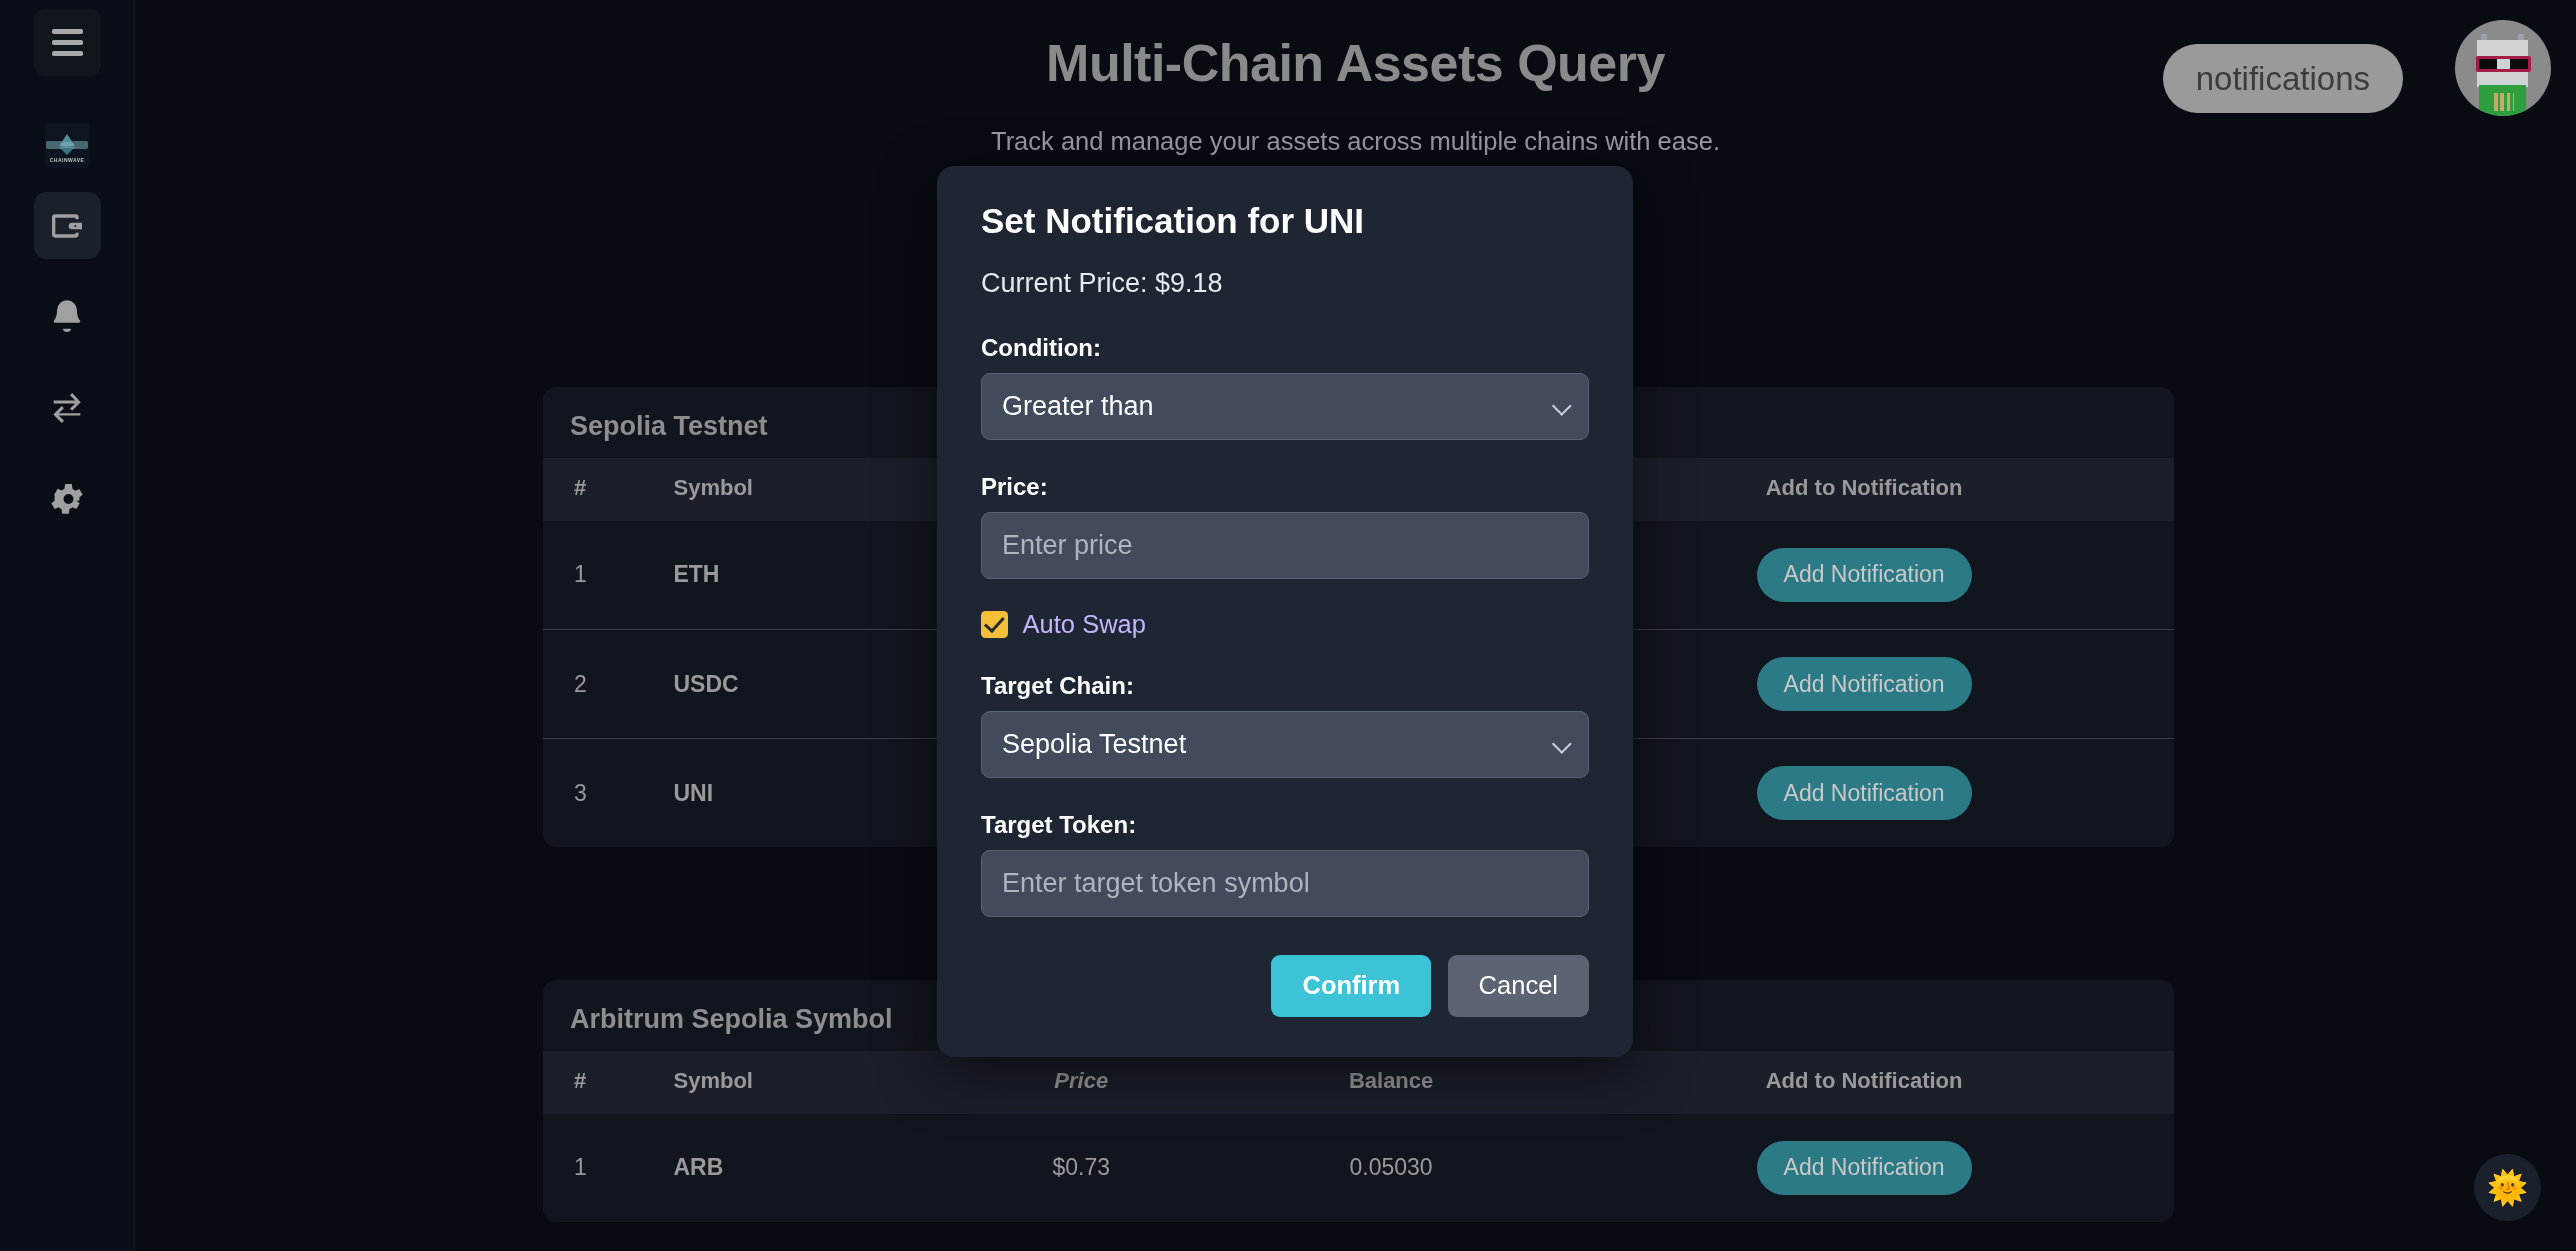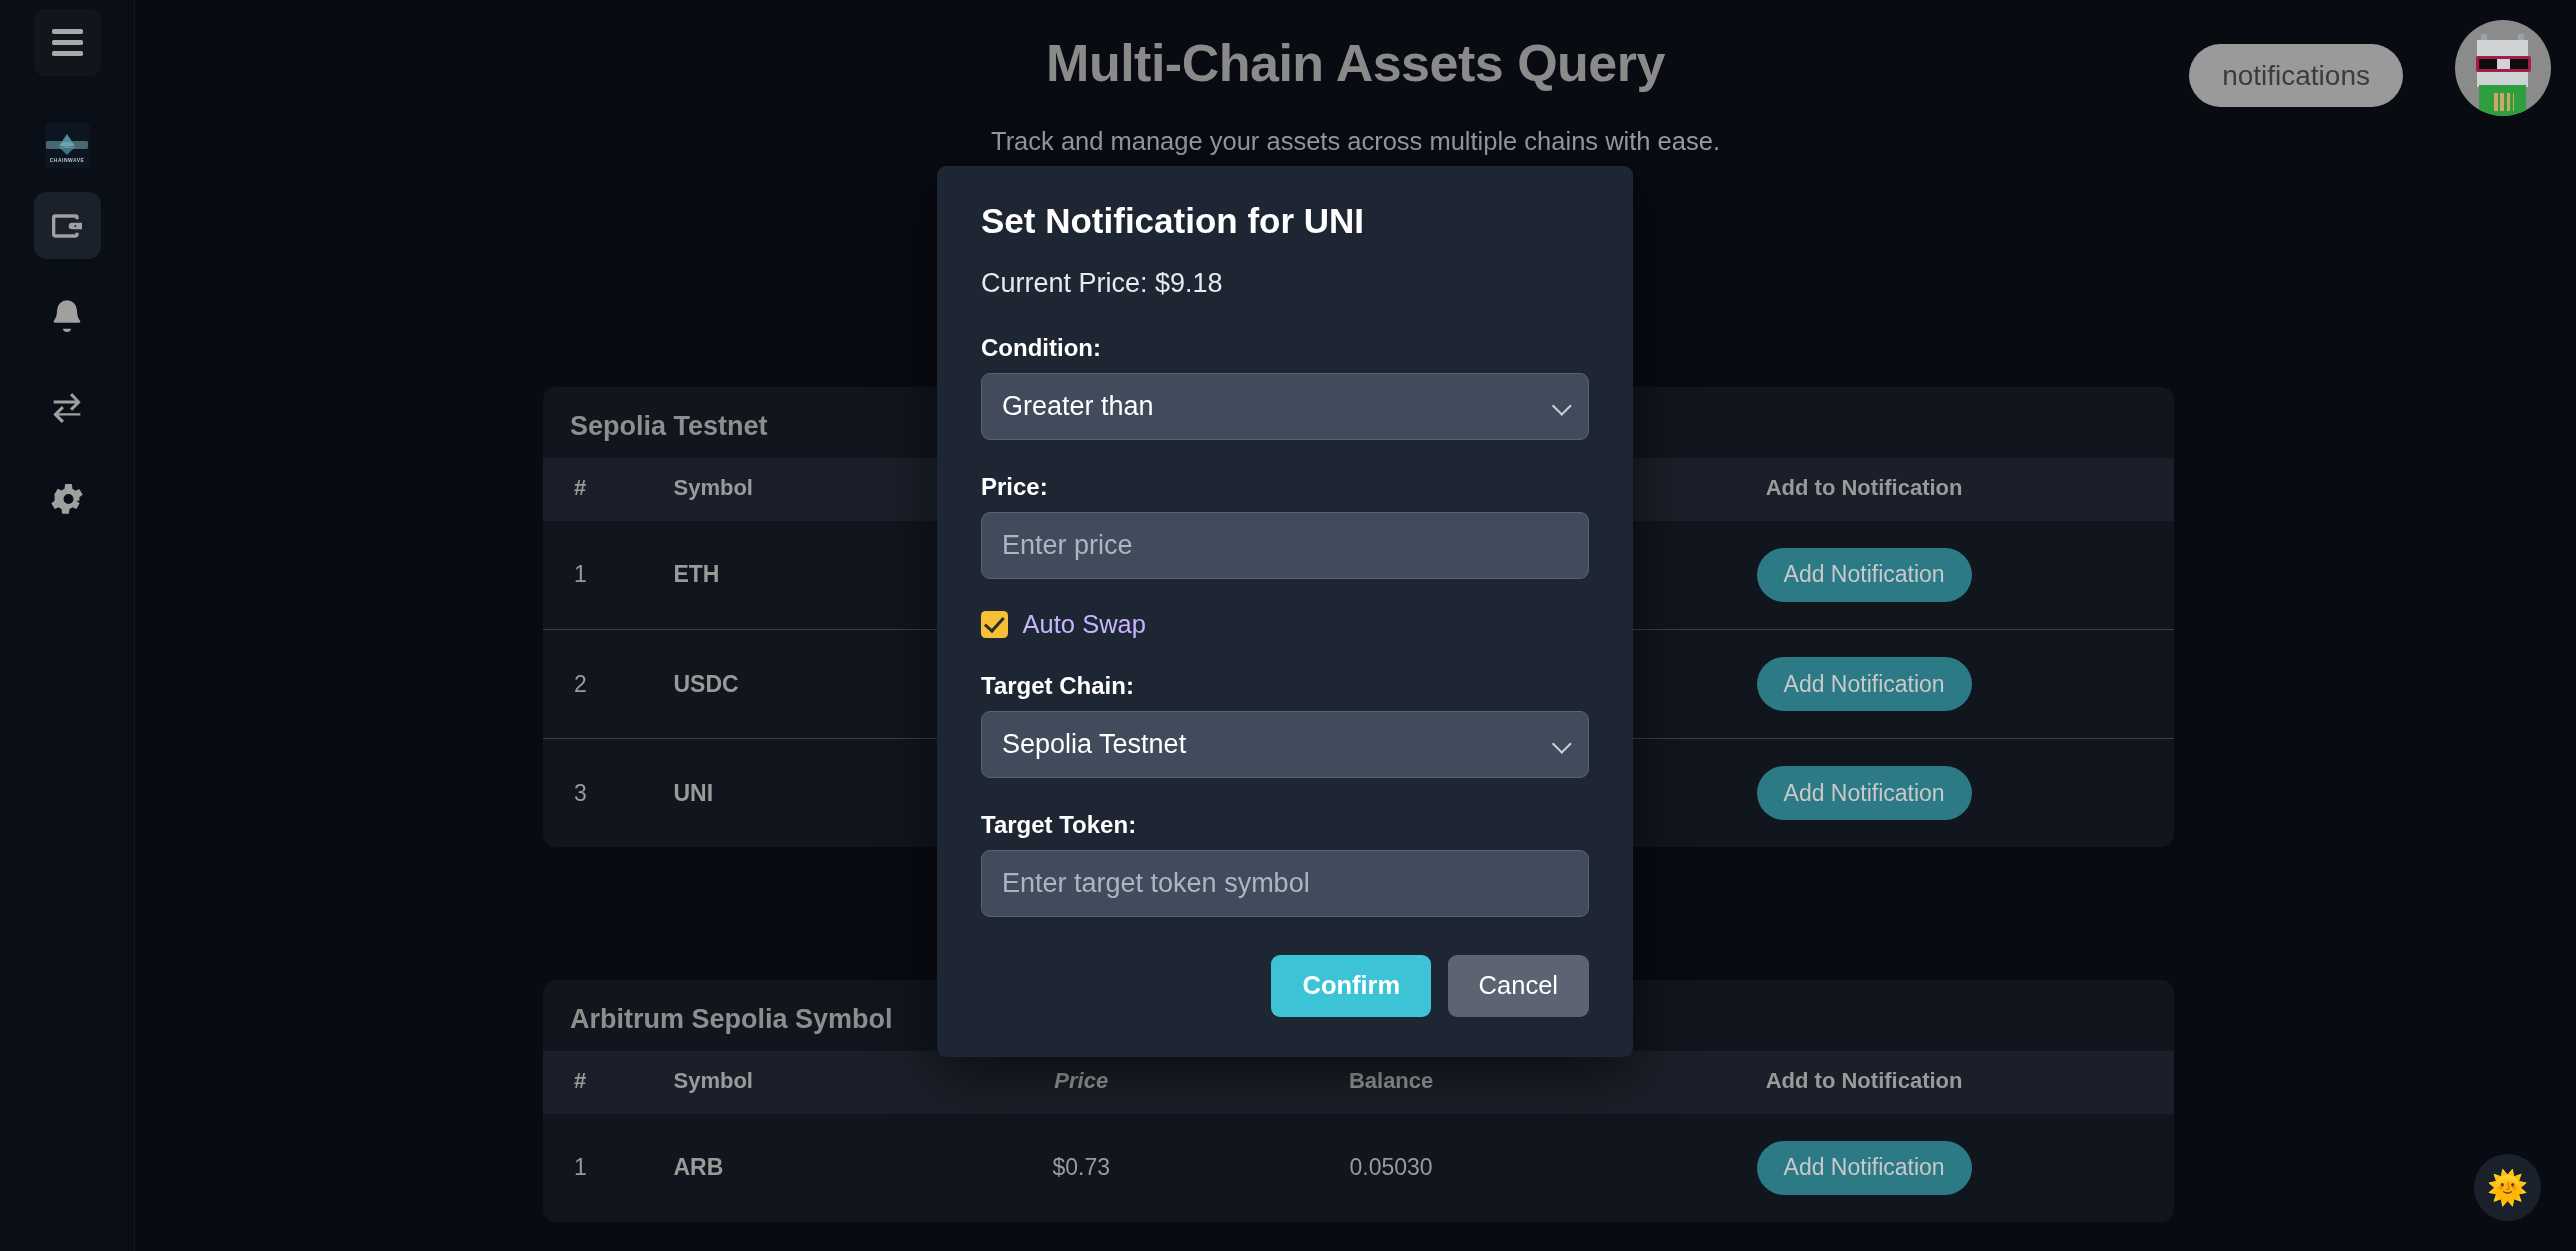--- a/index.html
+++ b/index.html
@@ -66,21 +66,21 @@
   }
   #page-sub {
     position:absolute; left:135px; right:0; top:127px;
     text-align:center; font-size:25.5px; color:#969ba3;
   }
 
   
   #notif-pill {
     position:absolute; right:173px; top:44px;
     background:#9a9a9a; color:#3c3c3c; border-radius:36px;
-    padding:15.5px 33px; font-size:28px; cursor:pointer; white-space:nowrap;
+    padding:15.5px 33px; font-size:33px; cursor:pointer; white-space:nowrap;
   }
   #avatar {
     position:absolute; right:25.5px; top:20px; width:96px; height:96px;
     border-radius:50%; overflow:hidden; background:#8b8b8b;
     display:flex; align-items:flex-end; justify-content:center; cursor:pointer;
   }
   #avatar .bot { position:relative; width:65px; height:82px; }
   #avatar .head { position:absolute; top:5.5px; left:7.3px; width:51px; height:47px; background:#cfd3d6; }
   #avatar .ant-l { position:absolute; top:0; left:11px; width:6.4px; height:11px; background:#9aa3ad; }
   #avatar .ant-r { position:absolute; top:0; right:11px; width:6.4px; height:11px; background:#9aa3ad; }
@@ -117,21 +117,21 @@
   tbody tr:first-child td { border-top:none; }
   .add-btn {
     background:#2d7a87; color:#c9c9c9; border:none; border-radius:909px;
     font-size:23px; padding:13.6px 27px; cursor:pointer;
     font-family:"Liberation Sans", sans-serif;
   }
 
   
   #modal {
     position:absolute; left:937px; top:166px; width:696px;
-    background:#1e2633; border-radius:9px;
+    background:#1e2633; border-radius:17px;
     padding:35px 44px 40px 44px;
     box-shadow:0 16.4px 55px rgba(0,0,0,.55);
     z-index:50;
   }
   #modal h2 { font-size:35px; color:#ffffff; font-weight:bold; margin-bottom:27px; }
   .cur-price { font-size:27px; color:#e8eaee; margin-bottom:35px; }
   .fld-label { font-size:24px; color:#ffffff; font-weight:bold; margin-bottom:11px; }
   .ctrl {
     width:100%; height:67px; background:#414b5c; border:0.9px solid #576375;
     border-radius:9px; color:#ffffff; font-size:27px;

